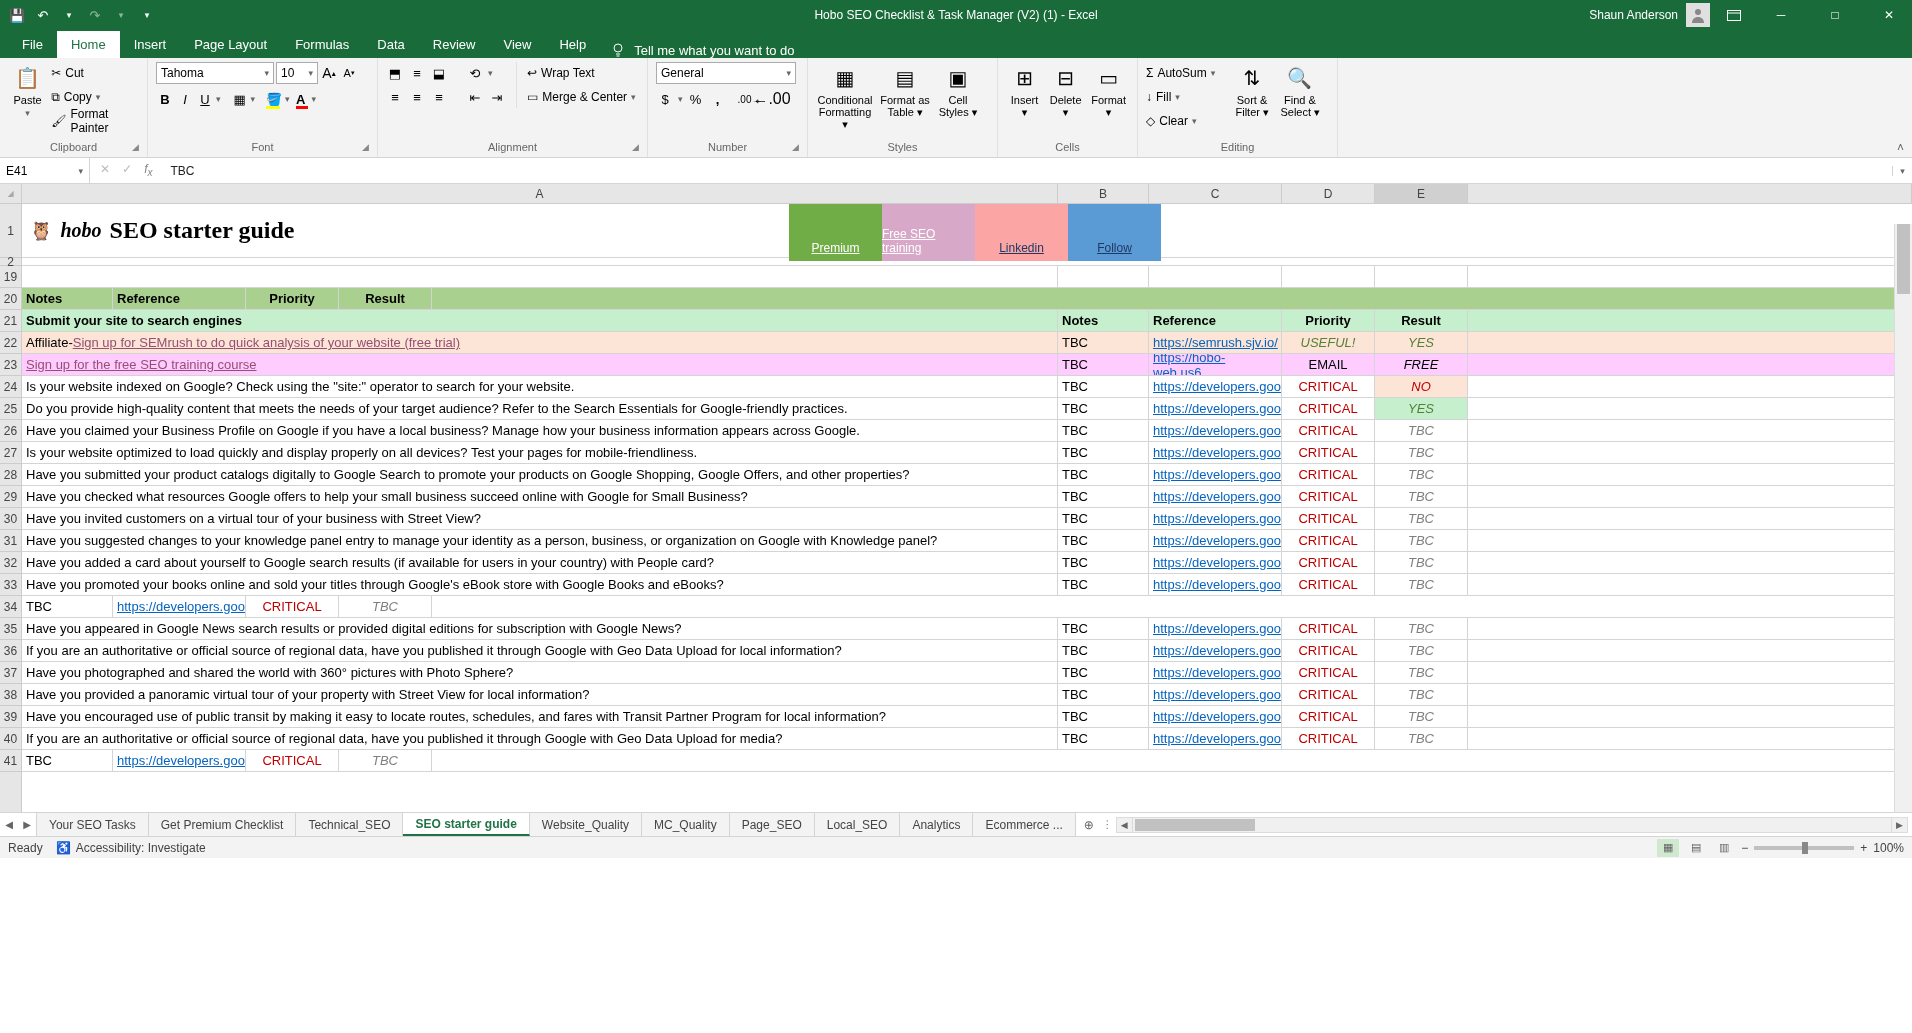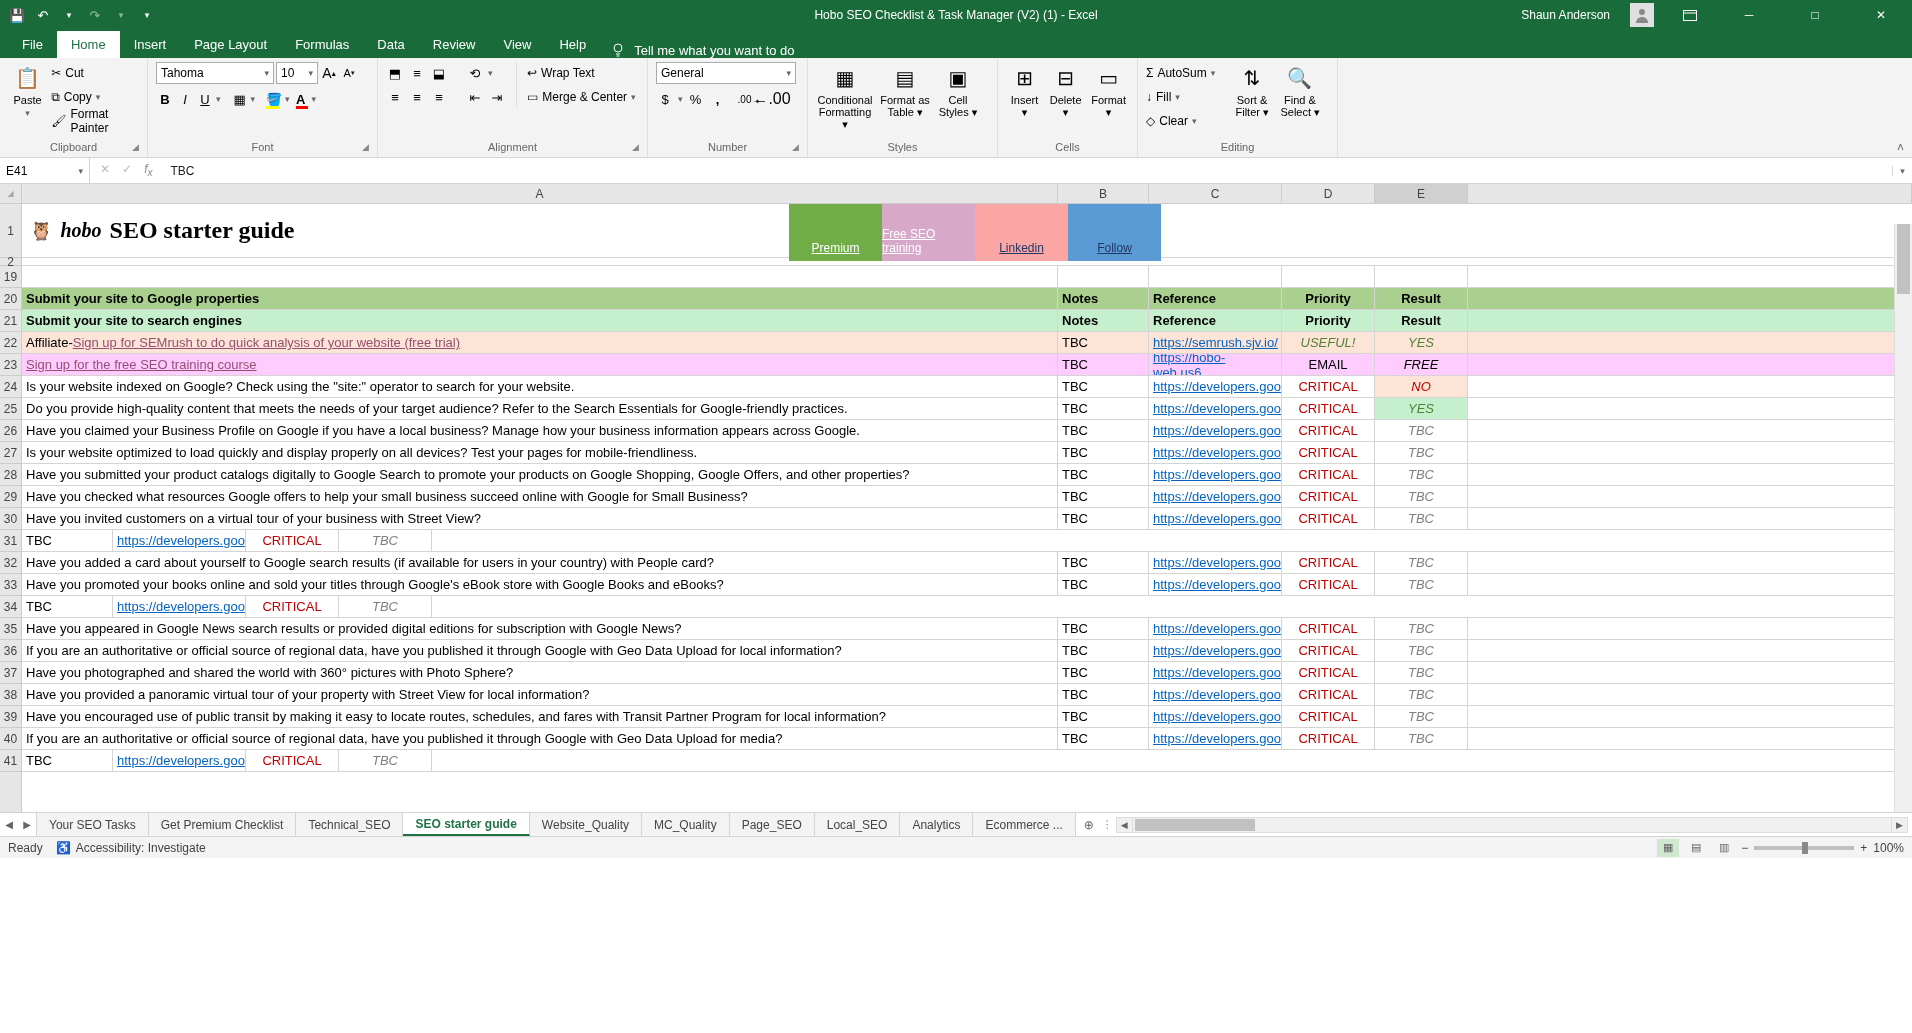--- a/index.html
+++ b/index.html
@@ -1,21 +1,21 @@
 <!DOCTYPE html>
 <html><head>
 <meta charset="utf-8">
 <style>
 *{margin:0;padding:0;box-sizing:border-box;font-family:"Segoe UI",Tahoma,sans-serif;user-select:none}
 body{background:#fff;overflow:hidden;width:1912px;height:1033px;position:relative}
 .titlebar{height:30px;background:#1a6b3a;color:#fff;display:flex;align-items:center;font-size:12px;position:relative}
 .qat{display:flex;align-items:center;gap:12px;padding:0 10px}
 .qat-ico{width:14px;height:14px;display:flex;align-items:center;justify-content:center;color:#fff;cursor:pointer;font-size:13px}
 .title{position:absolute;left:50%;transform:translateX(-50%);font-size:12px}
-.userarea{margin-left:auto;display:flex;align-items:center;gap:20px;padding-right:8px}
+.userarea{margin-left:auto;display:flex;align-items:center;gap:8px;}
 .userarea .name{font-size:12px}
 .avatar{width:24px;height:24px;background:#e0e0e0;display:flex;align-items:center;justify-content:center;color:#666}
 .winbtn{width:46px;height:30px;display:flex;align-items:center;justify-content:center;cursor:pointer;font-size:12px}
 .ribbonpad{width:32px;height:30px;display:flex;align-items:center;justify-content:center;cursor:pointer}
 .tabs{height:28px;background:#1a6b3a;display:flex;align-items:flex-end;padding-left:8px}
 .tab{padding:6px 14px;font-size:13px;color:#fff;cursor:pointer}
 .tab.file{background:#1a6b3a}
 .tab.active{background:#fff;color:#217346}
 .tellme{display:flex;align-items:center;color:#fff;font-size:13px;margin-left:10px;gap:8px}
 .bulb{width:16px;height:16px}
@@ -428,21 +428,20 @@
       </div>
       <div class="blankrow"></div>
       <div class="gaprow">
         <div class="cA"></div>
         <div class="cB"></div>
         <div class="cC"></div>
         <div class="cD"></div>
         <div class="cE"></div>
       </div>
       <div class="datarow drow20 section">
-        <div class="cA section">Submit your site to Google properties</div>
     <div class="cB section">Notes</div>
     <div class="cC section">Reference</div>
     <div class="cD section ">Priority</div>
     <div class="cE section ">Result</div>
       </div>
       <div class="datarow drow21 section">
         <div class="cA section">Submit your site to search engines</div>
     <div class="cB section">Notes</div>
     <div class="cC section">Reference</div>
     <div class="cD section ">Priority</div>
@@ -525,20 +524,21 @@
       <div class="datarow ">
         <div class="cA">Have you invited customers on a virtual tour of your business with Street View?</div>
     <div class="cB">TBC</div>
     <div class="cC">
           <span class="link">https://developers.goo</span>
         </div>
     <div class="cD prio-crit">CRITICAL</div>
     <div class="cE res-tbc">TBC</div>
       </div>
       <div class="datarow ">
+        <div class="cA">Have you suggested changes to your knowledge panel entry to manage your identity as a person, business, or organization on Google with Knowledge panel?</div>
     <div class="cB">TBC</div>
     <div class="cC">
           <span class="link">https://developers.goo</span>
         </div>
     <div class="cD prio-crit">CRITICAL</div>
     <div class="cE res-tbc">TBC</div>
       </div>
       <div class="datarow ">
         <div class="cA">Have you added a card about yourself to Google search results (if available for users in your country) with People card?</div>
     <div class="cB">TBC</div>

